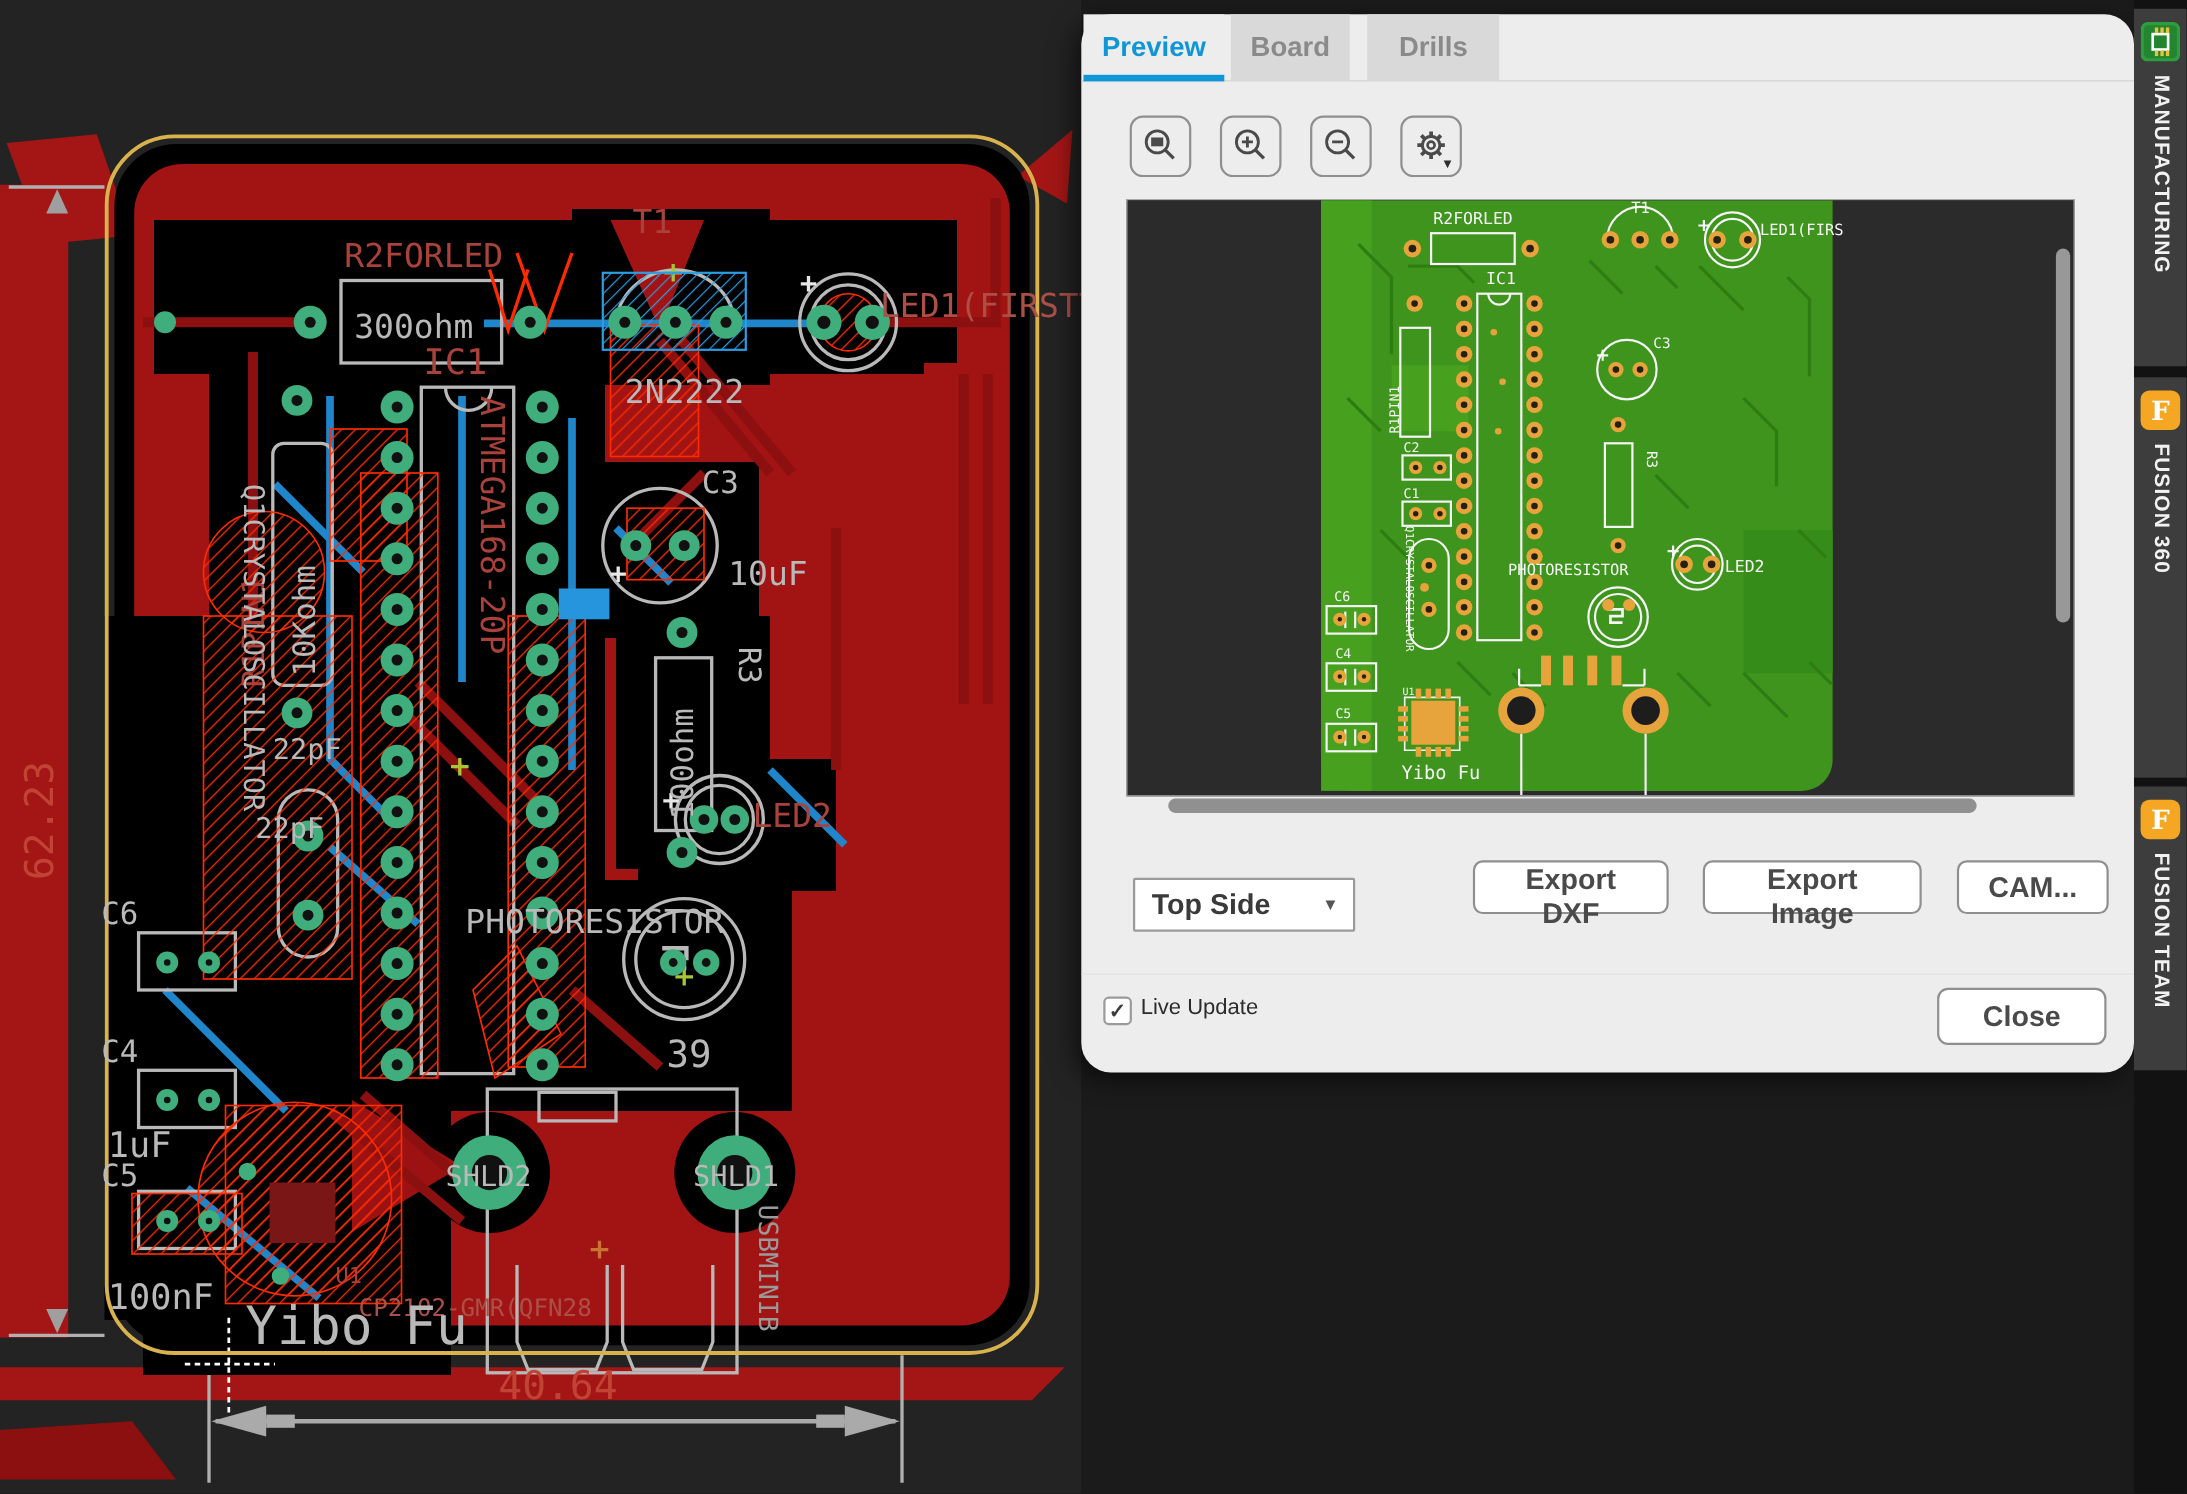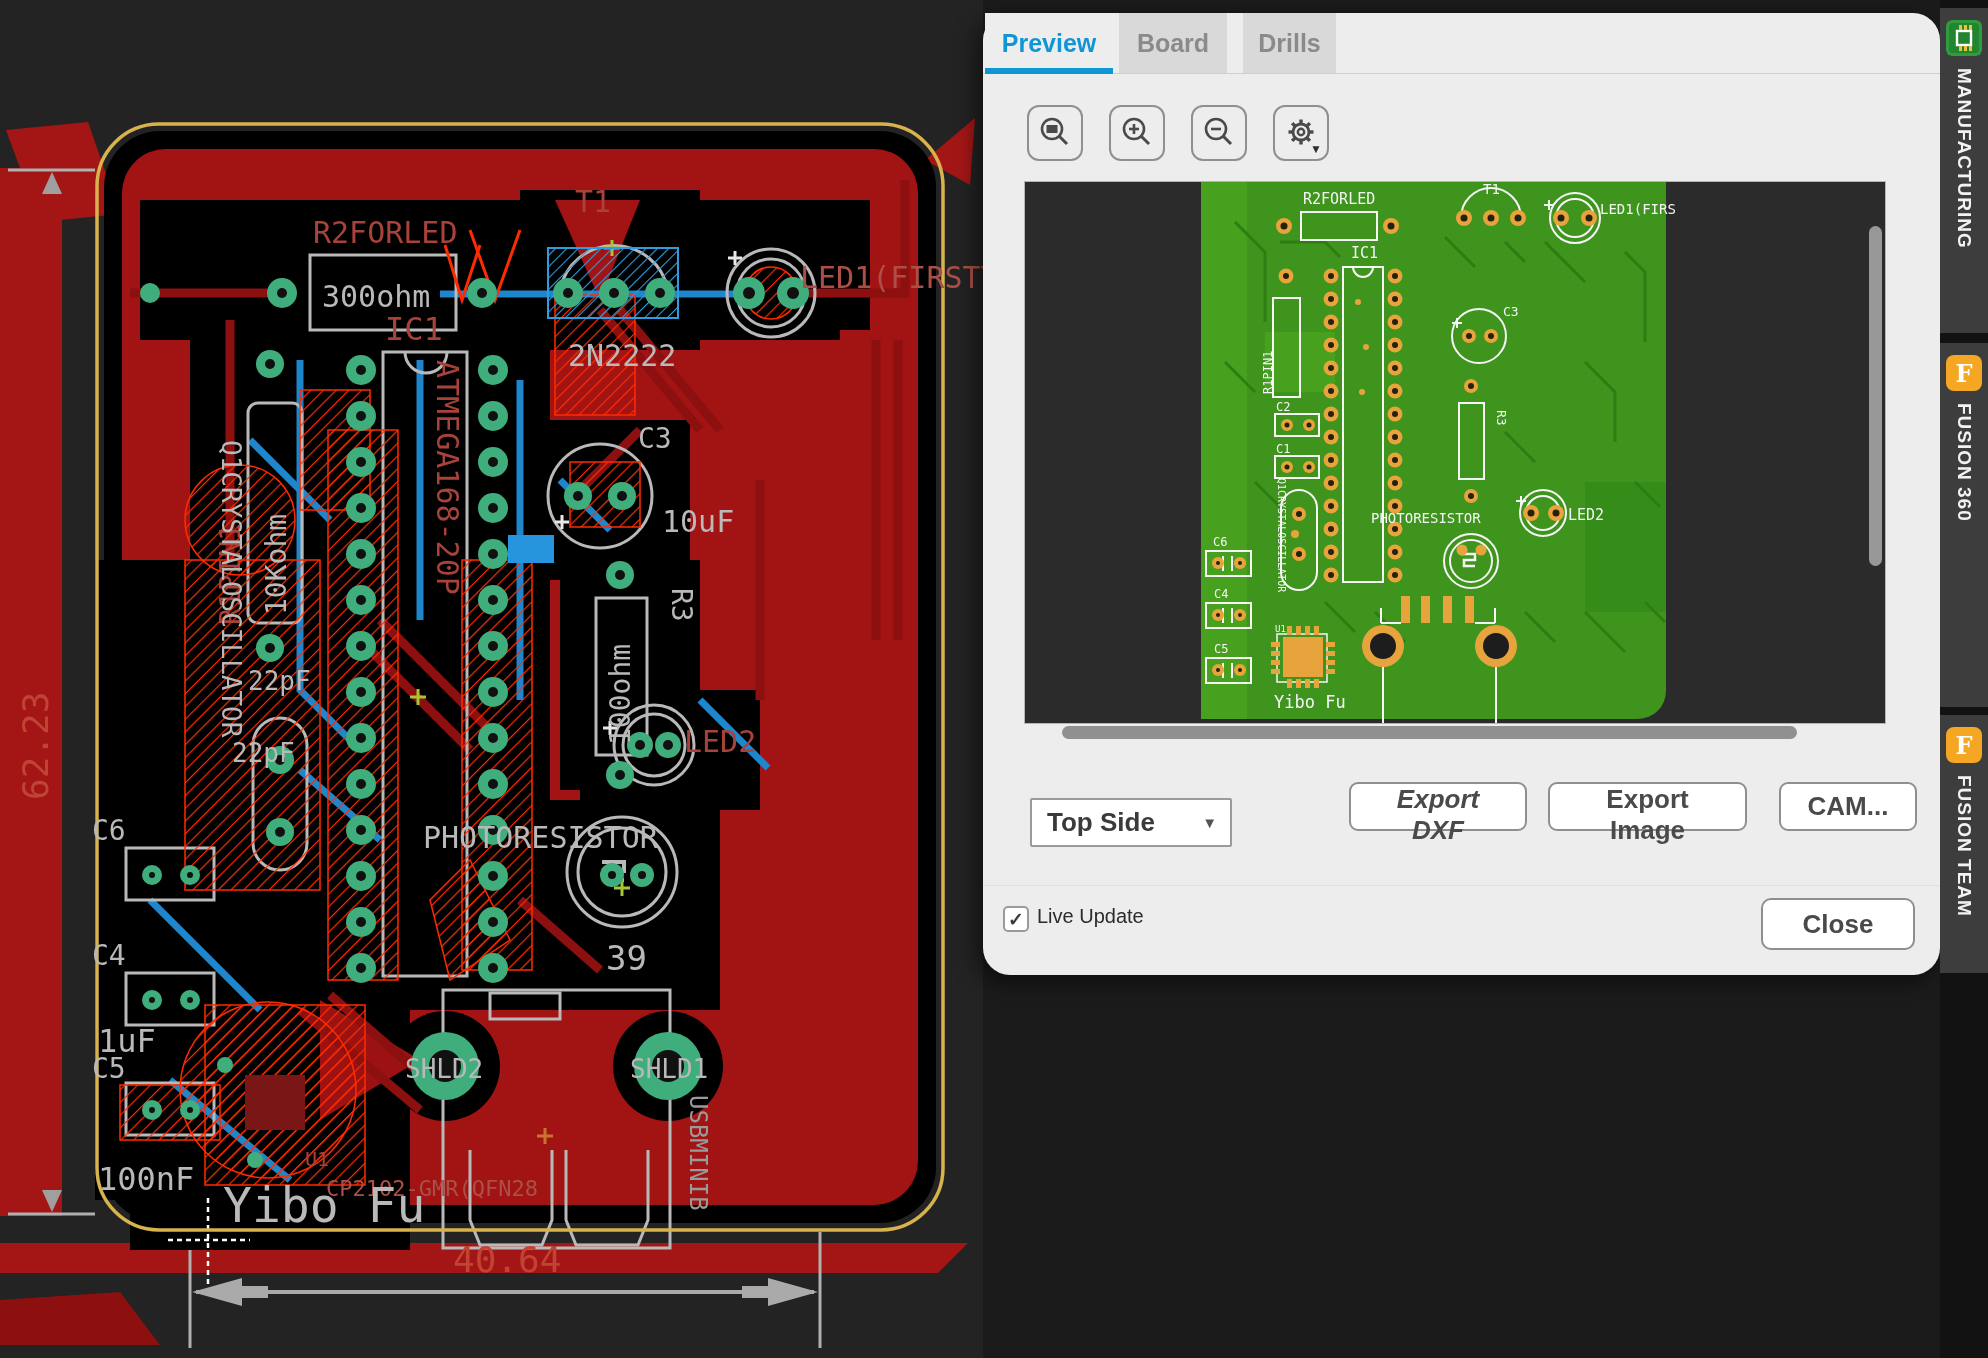--- a/index.html
+++ b/index.html
@@ -7,34 +7,34 @@
   
   #editor{position:absolute;left:0;top:0;width:983px;height:1358px;}
   
   .dialog{position:absolute;left:983px;top:13px;width:957px;height:962px;background:#ededed;box-shadow:-6px 6px 22px rgba(0,0,0,.55);border-radius:27px;}
   .tabbar{position:absolute;left:0;top:0;width:100%;height:60px;border-bottom:1px solid #cfcfcf;display:flex;}
   .tab{height:60px;display:flex;align-items:center;justify-content:center;font-size:25px;font-weight:bold;cursor:default;box-sizing:border-box;}
   .tab.active{color:#1095d5;background:#ededed;position:relative;width:128px;margin-left:2px;}
   .tab.active::after{content:"";position:absolute;left:0;bottom:-1px;width:100%;height:6px;background:#1095d5;}
   .tab.inactive{color:#8a8a8a;background:#d9d9d9;margin-left:6px;}
   .tab.board{width:108px;}
-  .tab.drills{width:93px;margin-left:16px;}
+  .tab.drills{width:120px;margin-left:16px;}
   .toolbar{position:absolute;left:44px;top:92px;height:56px;display:flex;gap:26px;}
   .tool{width:56px;height:56px;border:2px solid #8f8f8f;border-radius:12px;background:transparent;padding:0;display:flex;align-items:center;justify-content:center;position:relative;}
   .tool svg{display:block;}
   .tool .dd{position:absolute;right:5px;bottom:4px;font-size:12px;color:#2e2e2e;line-height:1;}
   .viewport{position:absolute;left:41px;top:168px;width:860px;height:541px;background:#2a2a2a;border:1px solid #b4b4b4;box-sizing:content-box;overflow:hidden;}
   .vthumb{position:absolute;right:3px;top:44px;width:13px;height:340px;border-radius:7px;background:#989898;}
   .hscroll{position:absolute;left:44px;top:712px;width:856px;height:15px;}
   .hthumb{position:absolute;left:35px;top:1px;width:735px;height:13px;border-radius:7px;background:#909090;}
   .controls{position:absolute;left:0;top:769px;width:100%;height:49px;}
   .select{position:absolute;left:47px;top:16px;width:202px;height:49px;background:#fff;border:2px solid #9a9a9a;border-radius:2px;box-sizing:border-box;display:flex;align-items:center;padding-left:15px;font-size:26px;font-weight:bold;color:#3a3a3a;}
   .select .caret{position:absolute;right:13px;font-size:15px;color:#555;}
   .btn{position:absolute;top:0;height:49px;background:#fff;border:2px solid #8f8f8f;border-radius:9px;font-family:"Liberation Sans",sans-serif;font-size:26px;font-weight:bold;color:#4a4a4a;padding:0 18px;box-sizing:border-box;}
-  .btn.dxf{left:366px;width:178px;font-style:italic;}
+  .btn.dxf{left:356px;width:178px;}
   .btn.img{left:565px;width:199px;}
   .btn.cam{left:796px;width:138px;}
   .footer{position:absolute;left:0;top:872px;width:100%;height:90px;border-top:1px solid #e0e0e0;}
   .checkbox{position:absolute;left:20px;top:20px;width:26px;height:26px;background:#fff;border:2px solid #9a9a9a;border-radius:5px;box-sizing:border-box;display:flex;align-items:center;justify-content:center;font-size:19px;font-weight:bold;color:#3c3c3c;}
   .cblabel{position:absolute;left:54px;top:19px;font-size:20px;color:#2b2b2b;}
   .btn.close{left:778px;top:12px;width:154px;height:52px;border-radius:10px;}
   
   #sidestrip{position:absolute;left:1940px;top:0;width:48px;height:1358px;background:#121212;}
   .side-tab{position:absolute;left:0;width:48px;background:#3d3d3d;display:flex;flex-direction:column;align-items:center;padding-top:12px;box-sizing:border-box;gap:12px;}
   .side-tab .vlabel{writing-mode:vertical-rl;color:#f2f2f2;font-size:19px;font-weight:bold;letter-spacing:1px;white-space:nowrap;}

